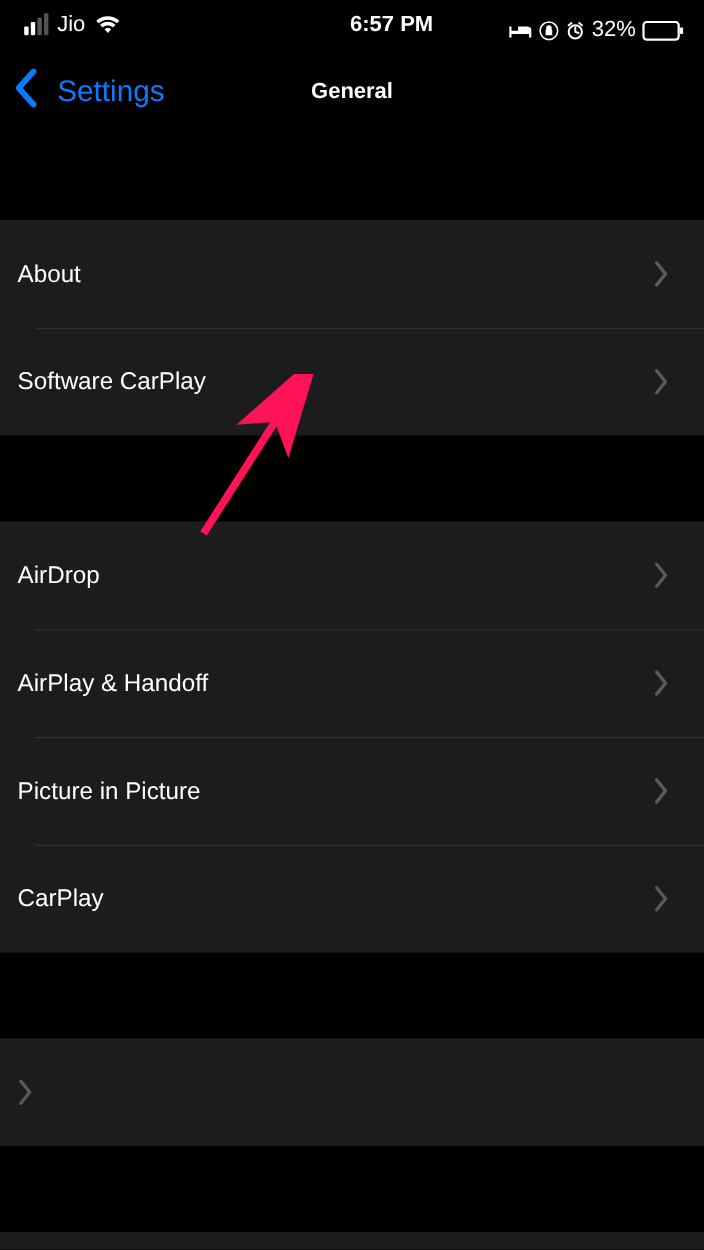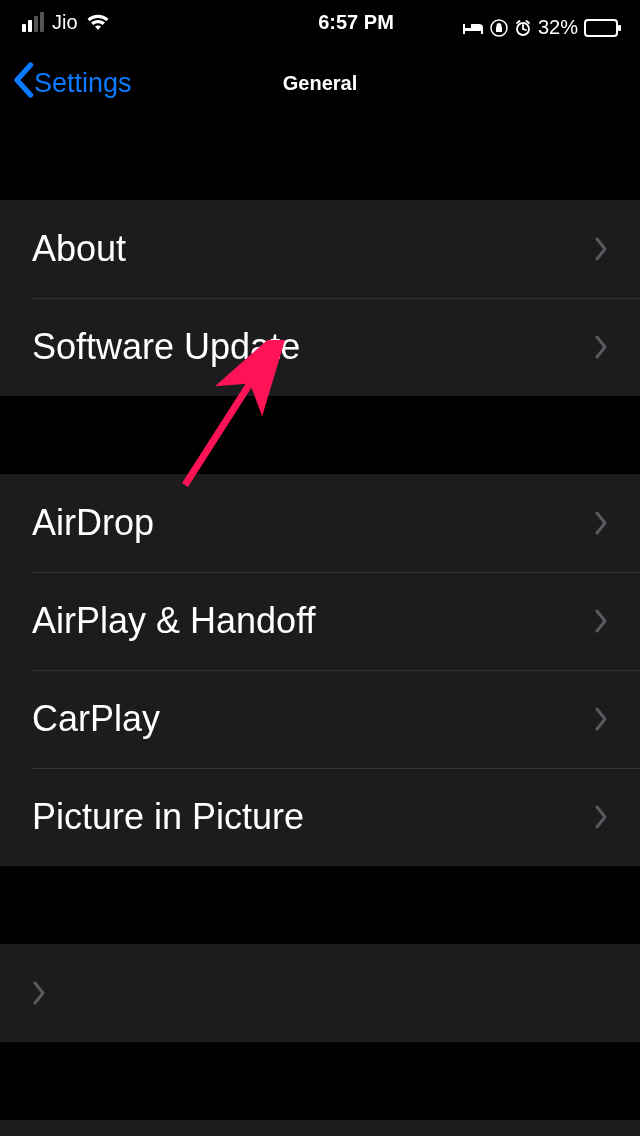--- a/index.html
+++ b/index.html
@@ -50,43 +50,43 @@
     display: flex;
     align-items: center;
     position: relative;
     padding: 0 12px;
   }
   .back {
     display: flex;
     align-items: center;
     color: #0a7bff;
     font-size: 27px;
-    gap: 0;
+    gap: 18px;
   }
   .back svg { width: 22px; height: 36px; }
   .nav-title {
     position: absolute;
     left: 50%;
     transform: translateX(-50%);
     font-size: 20px;
     font-weight: 600;
   }
 
   .section {
     background: #1c1c1e;
     margin-top: 78px;
   }
   .section.first { margin-top: 78px; }
   .section.after { margin-top: 78px; }
   .row {
     height: 98px;
     display: flex;
     align-items: center;
-    padding: 0 32px 0 32px;
-    font-size: 36px;
+    padding: 0 32px 0 16px;
+    font-size: 22px;
     position: relative;
   }
   .row + .row::before {
     content: "";
     position: absolute;
     left: 32px; right: 0; top: 0;
     height: 1px;
     background: #333;
   }
   .row .label { flex: 1; }
@@ -160,21 +160,21 @@
 <div class="section first">
   <div class="row">
     <span class="label">About</span>
     <span class="chev">
         <svg viewBox="0 0 14 24">
           <path d="M3 2 L11 12 L3 22" fill="none" stroke="#5a5a5e" stroke-width="3" stroke-linecap="round" stroke-linejoin="round"></path>
         </svg>
       </span>
   </div>
   <div class="row">
-    <span class="label">Software Update</span>
+    <span class="label">Software CarPlay</span>
     <span class="chev">
         <svg viewBox="0 0 14 24">
           <path d="M3 2 L11 12 L3 22" fill="none" stroke="#5a5a5e" stroke-width="3" stroke-linecap="round" stroke-linejoin="round"></path>
         </svg>
       </span>
   </div>
 </div>
 
 <div class="section after">
   <div class="row">
@@ -187,29 +187,29 @@
   </div>
   <div class="row">
     <span class="label">AirPlay &amp; Handoff</span>
     <span class="chev">
         <svg viewBox="0 0 14 24">
           <path d="M3 2 L11 12 L3 22" fill="none" stroke="#5a5a5e" stroke-width="3" stroke-linecap="round" stroke-linejoin="round"></path>
         </svg>
       </span>
   </div>
   <div class="row">
+    <span class="label">Picture in Picture</span>
+    <span class="chev">
+        <svg viewBox="0 0 14 24">
+          <path d="M3 2 L11 12 L3 22" fill="none" stroke="#5a5a5e" stroke-width="3" stroke-linecap="round" stroke-linejoin="round"></path>
+        </svg>
+      </span>
+  </div>
+  <div class="row">
     <span class="label">CarPlay</span>
-    <span class="chev">
-        <svg viewBox="0 0 14 24">
-          <path d="M3 2 L11 12 L3 22" fill="none" stroke="#5a5a5e" stroke-width="3" stroke-linecap="round" stroke-linejoin="round"></path>
-        </svg>
-      </span>
-  </div>
-  <div class="row">
-    <span class="label">Picture in Picture</span>
     <span class="chev">
         <svg viewBox="0 0 14 24">
           <path d="M3 2 L11 12 L3 22" fill="none" stroke="#5a5a5e" stroke-width="3" stroke-linecap="round" stroke-linejoin="round"></path>
         </svg>
       </span>
   </div>
 </div>
 
 <div class="section after">
   <div class="row">

